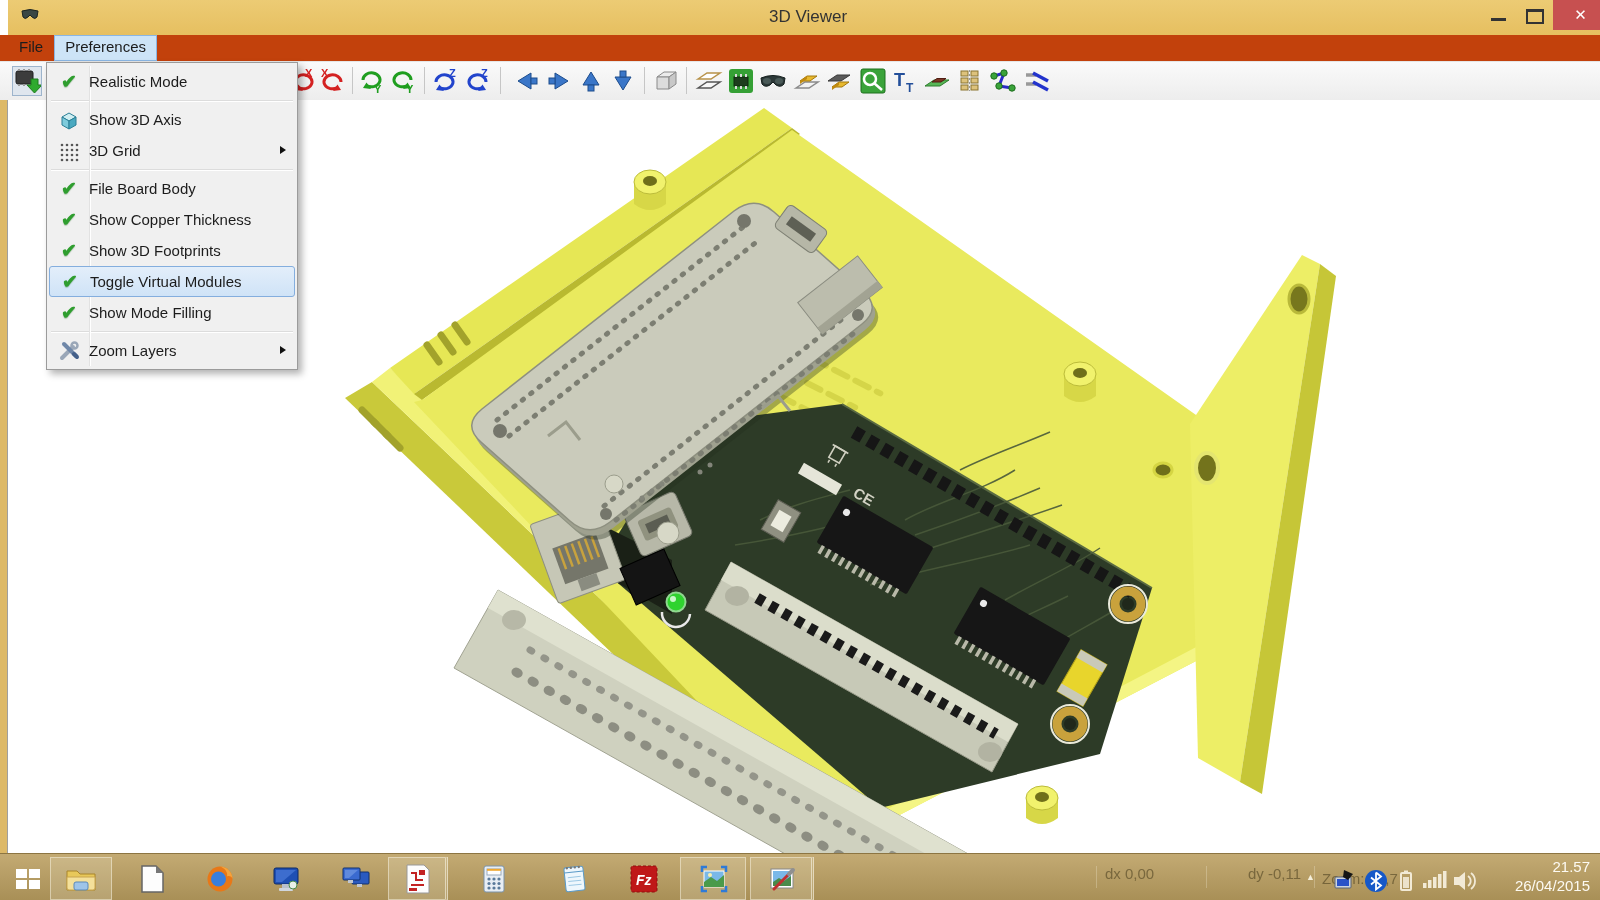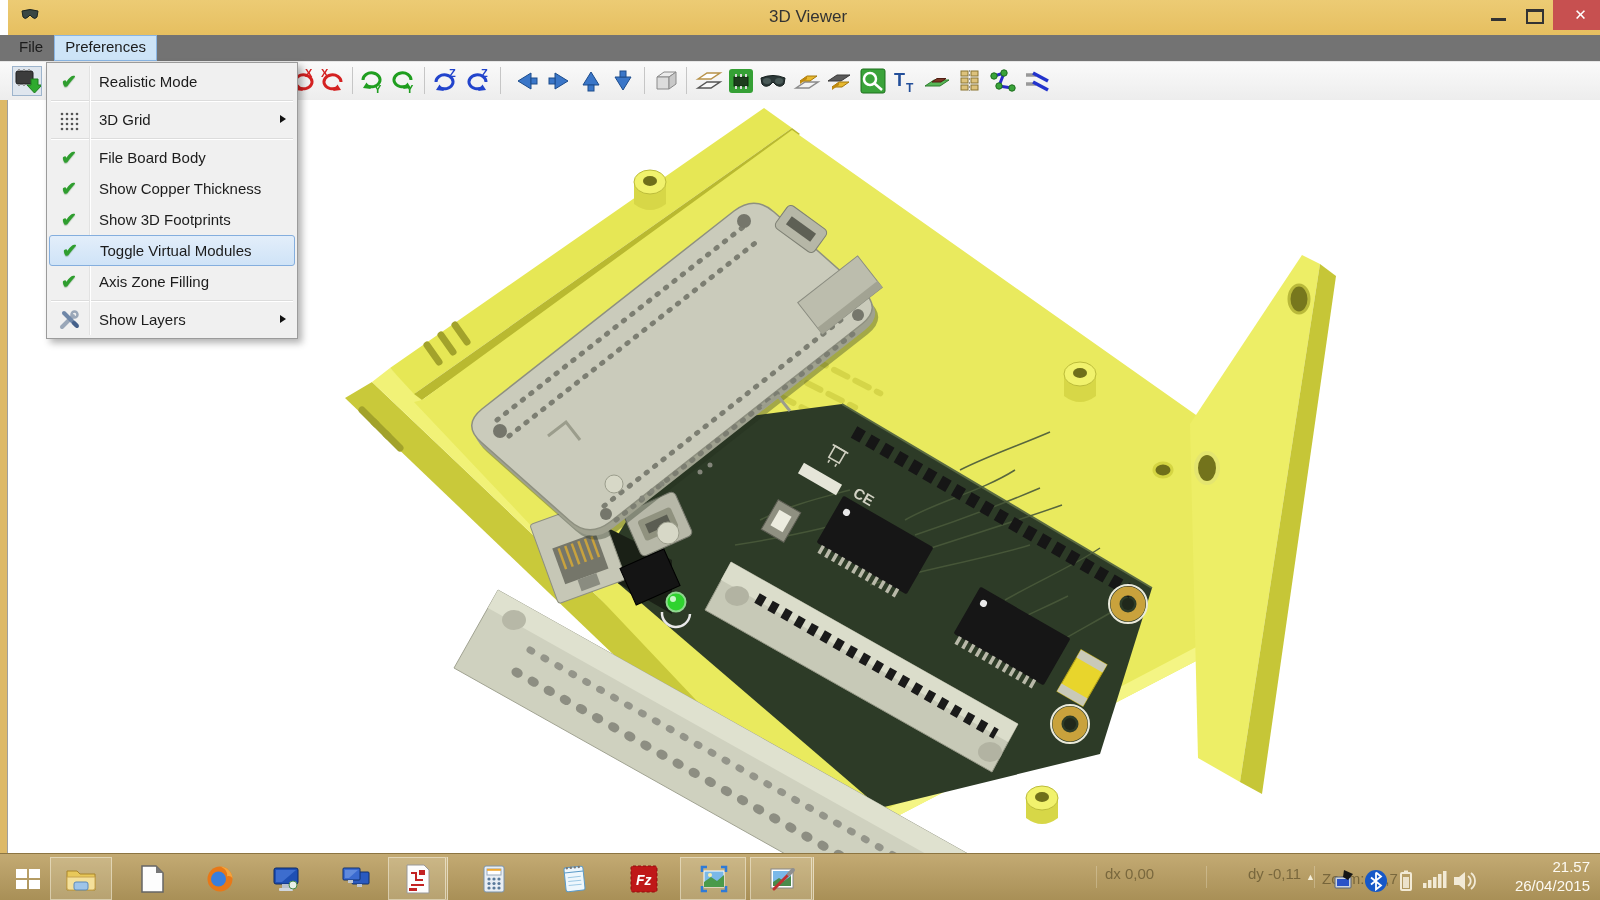--- a/index.html
+++ b/index.html
@@ -13,21 +13,21 @@
   .wtitle{position:absolute;left:0;right:0;top:7px;text-align:center;
     font-size:17px;color:#333;}
   .btn-min{position:absolute;left:1483px;top:18px;width:15px;height:3px;background:#333;}
   .btn-max{position:absolute;left:1518px;top:9px;width:14px;height:10px;
     border:2px solid #333;border-top-width:3px;}
   .btn-close{position:absolute;left:1545px;top:0;width:55px;height:30px;
     background:#c75050;color:#fff;font-size:15px;text-align:center;line-height:30px;}
 
   
   .menubar{position:absolute;top:35px;left:0;width:1600px;height:27px;
-    background:#737373;border-bottom:1px solid #e6e6e6;display:flex;
+    background:#c2410c;border-bottom:1px solid #e6e6e6;display:flex;
     align-items:stretch;padding-left:8px;box-sizing:border-box;font-size:15px;color:#1c1c1c;}
   .mb{padding:3px 11px 0 11px;}
   .mb.active{background:#cde4f7;border:1px solid #8ab6e4;padding:2px 10px 0 10px;}
 
   
   .toolbar{position:absolute;top:62px;left:0;width:1600px;height:38px;
     background:linear-gradient(#fafafa,#ededed);border-bottom:1px solid #b5b5b5;}
   .tbtn{position:absolute;top:4px;width:30px;height:30px;display:flex;
     align-items:center;justify-content:center;}
   .tbtn.pressed{background:#dfe6ee;border:1px solid #9db4cc;box-sizing:border-box;}
@@ -41,21 +41,21 @@
 
   
   .popup{position:absolute;left:46px;top:62px;width:252px;background:#f0f0f0;
     border:1px solid #9b9b9b;box-shadow:4px 4px 7px rgba(0,0,0,.3);
     padding:3px 2px;z-index:60;box-sizing:border-box;}
   .popup::before{content:'';position:absolute;left:42px;top:3px;bottom:3px;width:1px;
     background:#e2e2e2;box-shadow:1px 0 0 #fff;}
   .mi{display:flex;align-items:center;height:31px;position:relative;}
   .mi .ic{width:40px;display:flex;align-items:center;justify-content:center;flex:none;}
   .mi .check{font-size:19px;color:#2f9e2f;font-weight:bold;text-shadow:0 1px 1px rgba(40,110,40,.35);}
-  .mi .lbl{font-size:15px;color:#1c1c1c;padding-left:10px;white-space:nowrap;}
+  .mi .lbl{font-size:15px;color:#1c1c1c;white-space:nowrap;}
   .mi .sub{position:absolute;right:9px;top:11px;width:0;height:0;
     border-left:6px solid #111;border-top:4.5px solid transparent;border-bottom:4.5px solid transparent;}
   .mi.hl{background:linear-gradient(#e3eefa,#cfe3f7);border:1px solid #84aede;
     border-radius:3px;height:29px;}
   .msep{height:1px;background:#dcdcdc;box-shadow:0 1px 0 #fff;margin:3px 2px;}
 
   
   .taskbar{position:absolute;left:0;top:853px;width:1600px;height:47px;
     background:linear-gradient(#c3aa73,#a88f56);border-top:1px solid rgba(90,70,30,.35);}
   .status-ghost{position:absolute;font-size:15px;color:rgba(70,58,28,.55);}
@@ -475,20 +475,30 @@
     </svg>
     <div class="vp-left-frame"></div>
   </div>
 
   <div class="popup">
     <div class="mi">
       <span class="ic check">✔</span>
       <span class="lbl">Realistic Mode</span>
     </div>
     <div class="msep"></div>
+    <div class="mi">
+      <span class="ic">
+        <svg width="22" height="22">
+            <path d="M4,8 L11,4 L18,8 L11,12 Z" fill="#cfeef2" stroke="#2a7f96"></path>
+            <path d="M4,8 L11,12 L11,20 L4,16 Z" fill="#7ecbdc" stroke="#2a7f96"></path>
+            <path d="M18,8 L11,12 L11,20 L18,16 Z" fill="#4aa9c0" stroke="#2a7f96"></path>
+          </svg>
+      </span>
+      <span class="lbl">Show 3D Axis</span>
+    </div>
     <div class="mi">
       <span class="ic">
         <svg width="22" height="22">
             <g fill="#555">
           <circle cx="4" cy="5" r="1.3"></circle>
               <circle cx="9" cy="5" r="1.3"></circle>
               <circle cx="14" cy="5" r="1.3"></circle>
               <circle cx="19" cy="5" r="1.3"></circle>
           <circle cx="4" cy="10" r="1.3"></circle>
               <circle cx="9" cy="10" r="1.3"></circle>
@@ -520,33 +530,33 @@
     <div class="mi">
       <span class="ic check">✔</span>
       <span class="lbl">Show 3D Footprints</span>
     </div>
     <div class="mi hl">
       <span class="ic check">✔</span>
       <span class="lbl">Toggle Virtual Modules</span>
     </div>
     <div class="mi">
       <span class="ic check">✔</span>
-      <span class="lbl">Axis Zone Filling</span>
+      <span class="lbl">Show Mode Filling</span>
     </div>
     <div class="msep"></div>
     <div class="mi">
       <span class="ic">
         <svg width="22" height="22">
             <line x1="4" y1="18" x2="15" y2="7" stroke="#9aa7b8" stroke-width="4" stroke-linecap="round"></line>
             <circle cx="16.5" cy="5.5" r="3" fill="none" stroke="#9aa7b8" stroke-width="2.5"></circle>
             <line x1="6" y1="4" x2="18" y2="16" stroke="#6f87a8" stroke-width="4" stroke-linecap="round"></line>
             <line x1="16" y1="14" x2="19" y2="17" stroke="#44608a" stroke-width="4" stroke-linecap="round"></line>
           </svg>
       </span>
-      <span class="lbl">Show Layers</span>
+      <span class="lbl">Zoom Layers</span>
       <span class="sub"></span>
     </div>
   </div>
 
   <div class="taskbar">
 
     <span class="status-ghost" style="left:1105px;top:11px">dx 0,00</span>
     <span class="status-ghost" style="left:1248px;top:11px">dy -0,11</span>
     <span class="status-ghost" style="left:1322px;top:16px">Zoom: 34,7</span>
     <div class="stick" style="left:1096px"></div>

